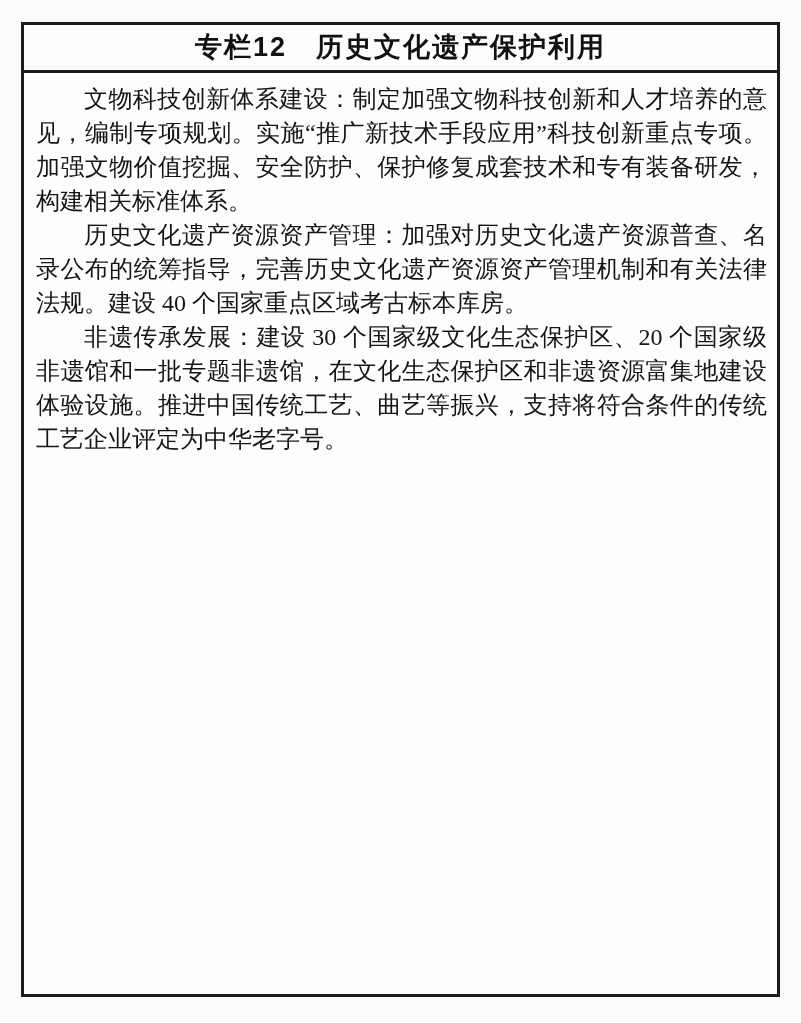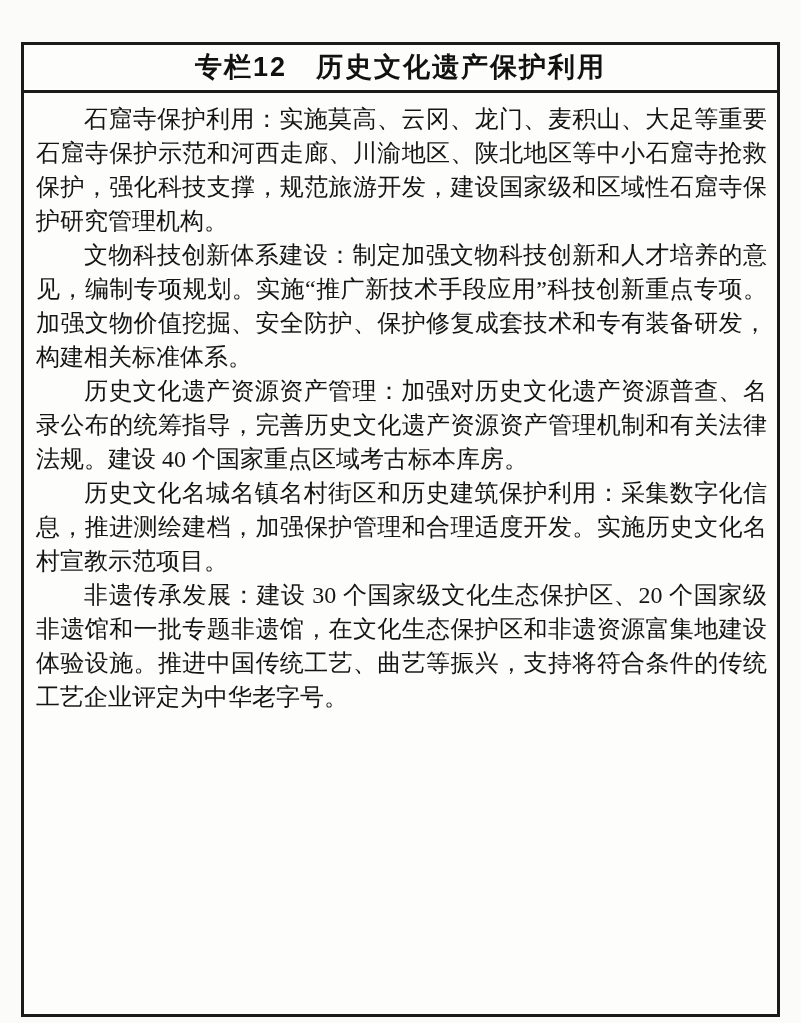--- a/index.html
+++ b/index.html
@@ -16,21 +16,20 @@
   }
   .panel {
     position: absolute;
     left: 21px;
     top: 22px;
     width: 759px;
     height: 975px;
     box-sizing: border-box;
     border: 3px solid #1b1b1b;
     background: #fdfdfc;
-    margin-top: 20px;
   }
   .panel-title {
     box-sizing: border-box;
     height: 48px;
     line-height: 45px;
     text-align: center;
     font-family: "Liberation Sans", sans-serif;
     font-weight: bold;
     font-size: 27px;
     letter-spacing: 2px;
@@ -52,20 +51,18 @@
     text-indent: 2em;
   }
 </style>
 </head>
 <body>
 
 <div class="page">
   <div class="panel">
     <div class="panel-title">专栏12　历史文化遗产保护利用</div>
     <div class="panel-body">
-      <p>石窟寺保护利用：实施莫高、云冈、龙门、麦积山、大足等重要石窟寺保护示范和河西走廊、川渝地区、陕北地区等中小石窟寺抢救保护，强化科技支撑，规范旅游开发，建设国家级和区域性石窟寺保护研究管理机构。</p>
       <p>文物科技创新体系建设：制定加强文物科技创新和人才培养的意见，编制专项规划。实施“推广新技术手段应用”科技创新重点专项。加强文物价值挖掘、安全防护、保护修复成套技术和专有装备研发，构建相关标准体系。</p>
       <p>历史文化遗产资源资产管理：加强对历史文化遗产资源普查、名录公布的统筹指导，完善历史文化遗产资源资产管理机制和有关法律法规。建设 40 个国家重点区域考古标本库房。</p>
-      <p>历史文化名城名镇名村街区和历史建筑保护利用：采集数字化信息，推进测绘建档，加强保护管理和合理适度开发。实施历史文化名村宣教示范项目。</p>
       <p>非遗传承发展：建设 30 个国家级文化生态保护区、20 个国家级非遗馆和一批专题非遗馆，在文化生态保护区和非遗资源富集地建设体验设施。推进中国传统工艺、曲艺等振兴，支持将符合条件的传统工艺企业评定为中华老字号。</p>
     </div>
   </div>
 </div>
 
 </body></html>

